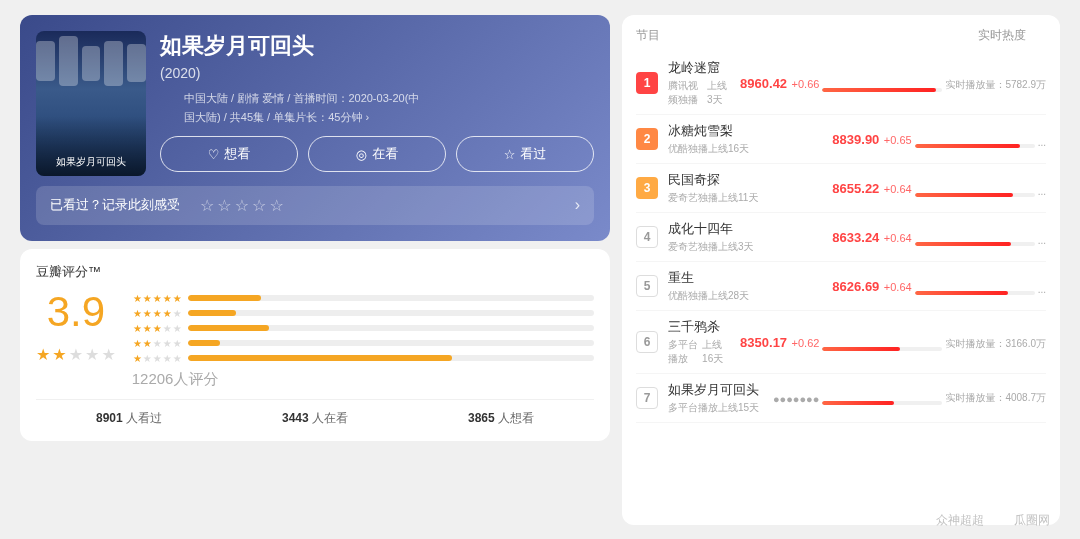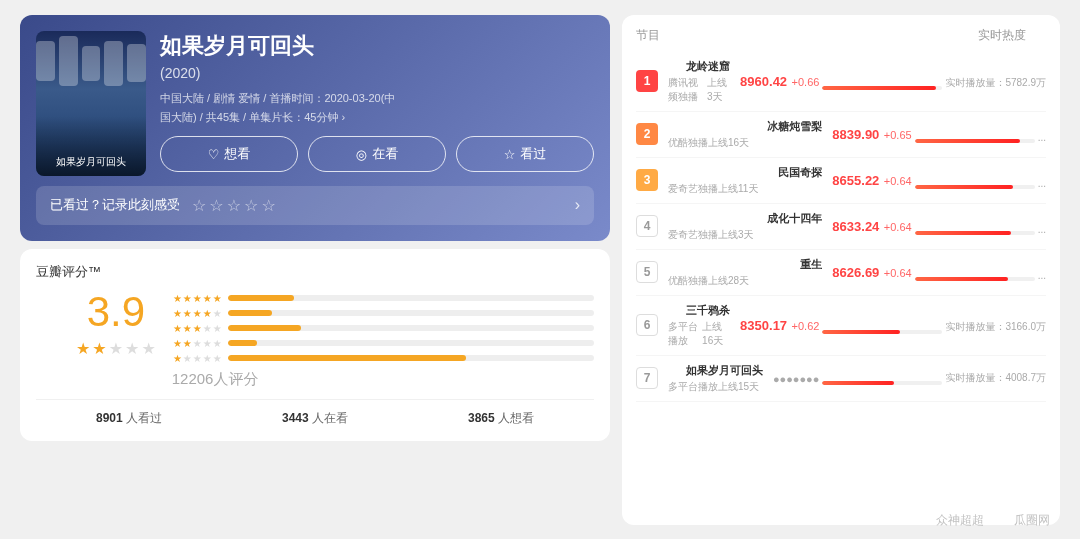--- a/index.html
+++ b/index.html
@@ -93,20 +93,21 @@
     }
     .movie-year {
       font-size: 14px;
       color: rgba(255,255,255,0.8);
       margin-bottom: 8px;
     }
     .movie-meta {
       font-size: 11px;
       color: rgba(255,255,255,0.75);
       line-height: 1.8;
+      margin-left: 24px;
     }
     .action-buttons {
       display: flex;
       gap: 10px;
       margin-top: 8px;
     }
     .action-btn {
       flex: 1;
       height: 36px;
       border-radius: 20px;
@@ -126,21 +127,21 @@
       padding: 10px 14px;
       display: flex;
       align-items: center;
       justify-content: space-between;
       color: white;
       font-size: 13px;
     }
     .watch-record-left {
       display: flex;
       align-items: center;
-      gap: 12px;
+      gap: 20px;
     }
     .stars-empty {
       display: flex;
       gap: 3px;
     }
     .star-empty {
       color: rgba(255,255,255,0.6);
       font-size: 16px;
     }
     .chevron-right {
@@ -165,23 +166,22 @@
     }
     .douban-content {
       display: flex;
       gap: 16px;
       align-items: flex-start;
     }
     .douban-score-section {
       display: flex;
       flex-direction: column;
       align-items: center;
-      gap: 6px;
+      gap: 12px;
       min-width: 70px;
-      margin-left: 40px;
     }
     .douban-score {
       font-size: 42px;
       font-weight: 300;
       color: #f5a623;
       line-height: 1;
     }
     .douban-stars {
       display: flex;
       gap: 2px;
@@ -291,25 +291,24 @@
     }
     .rank-num.top1 { background: #ff4444; color: white; }
     .rank-num.top2 { background: #ff8844; color: white; }
     .rank-num.top3 { background: #ffaa44; color: white; }
     .rank-num.normal { background: transparent; color: #999; border: 1px solid #ddd; }
     .rank-info {
       flex: 1;
       min-width: 0;
     }
     .rank-name {
-      font-size: 11px;
-      font-weight: 700;
+      font-size: 13px;
+      font-weight: 400;
       color: #333;
       margin-bottom: 2px;
-      text-align: right;
     }
     .rank-sub {
       font-size: 10px;
       color: #aaa;
       display: flex;
     }
     .rank-heat {
       min-width: 160px;
       display: flex;
       flex-direction: row;

